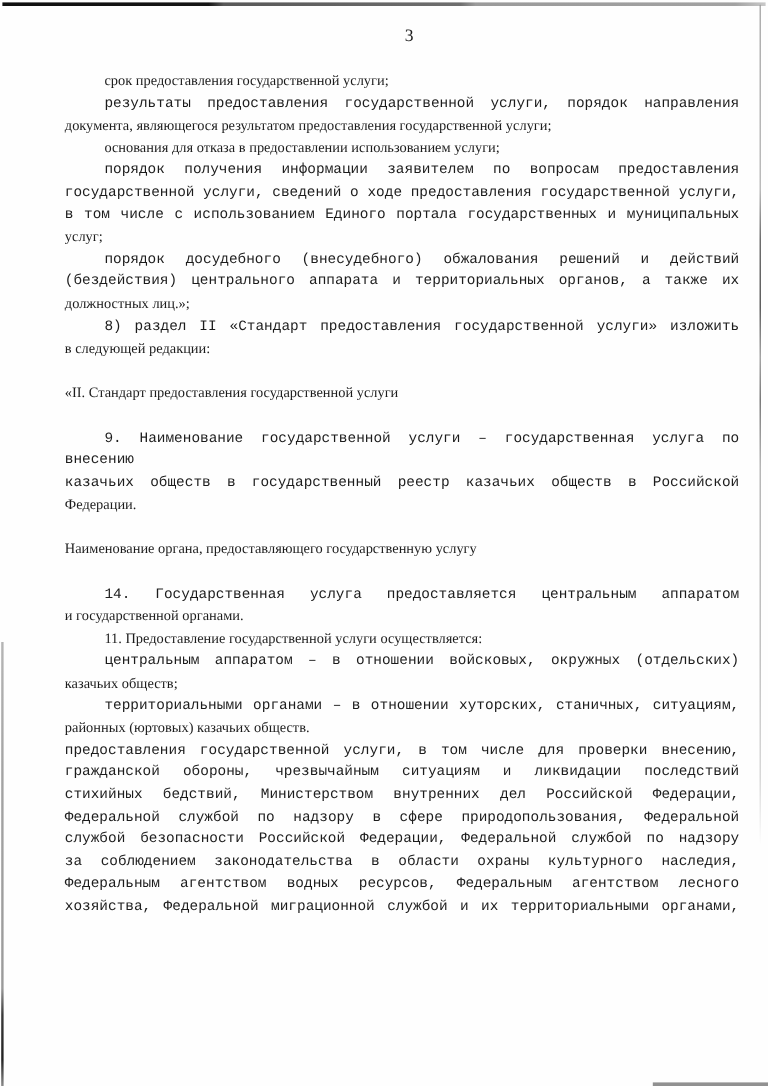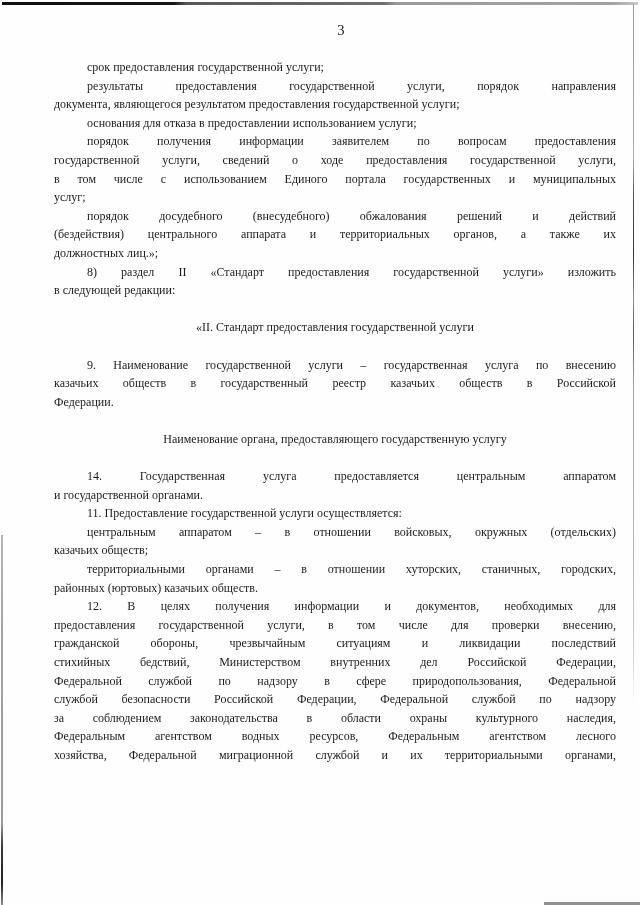--- a/index.html
+++ b/index.html
@@ -48,23 +48,23 @@
     font-size: 14.6px; line-height: 18.6px;
     text-align: center;
   }
   .content {
     position: absolute;
     top: 58px; left: 54px; width: 562px;
     font-size: 12px; line-height: 18.6px;
   }
   .para { margin: 0; }
   .line { }
-  .line.just { text-align: justify; text-align-last: justify; }
+  .line.just { text-align: justify; text-align-last: justify; font-family: Liberation Mono, monospace; }
   .line.indent { text-indent: 33px; }
-  .heading { text-align: center; }
+  .heading { }
   .space-before { margin-top: 18.6px; }
 </style>
 </head>
 <body>
 
 <div class="page">
 
   <div class="artifact top-edge-line"></div>
   <div class="artifact right-edge-line"></div>
   <div class="artifact left-edge-line"></div>
@@ -110,25 +110,24 @@
         <div class="line">и государственной органами.</div>
       </div>
       <div class="para">
         <div class="line indent">11. Предоставление государственной услуги осуществляется:</div>
       </div>
       <div class="para">
         <div class="line just indent">центральным аппаратом – в отношении войсковых, окружных (отдельских)</div>
         <div class="line">казачьих обществ;</div>
       </div>
       <div class="para">
-        <div class="line just indent">территориальными органами – в отношении хуторских, станичных, городских,</div>
+        <div class="line just indent">территориальными органами – в отношении хуторских, станичных, ситуациям,</div>
         <div class="line">районных (юртовых) казачьих обществ.</div>
       </div>
       <div class="para">
-        <div class="line just indent">12. В целях получения информации и документов, необходимых для</div>
         <div class="line just">предоставления государственной услуги, в том числе для проверки внесению,</div>
         <div class="line just">гражданской обороны, чрезвычайным ситуациям и ликвидации последствий</div>
         <div class="line just">стихийных бедствий, Министерством внутренних дел Российской Федерации,</div>
         <div class="line just">Федеральной службой по надзору в сфере природопользования, Федеральной</div>
         <div class="line just">службой безопасности Российской Федерации, Федеральной службой по надзору</div>
         <div class="line just">за соблюдением законодательства в области охраны культурного наследия,</div>
         <div class="line just">Федеральным агентством водных ресурсов, Федеральным агентством лесного</div>
         <div class="line just">хозяйства, Федеральной миграционной службой и их территориальными органами,</div>
       </div>
     </div>

